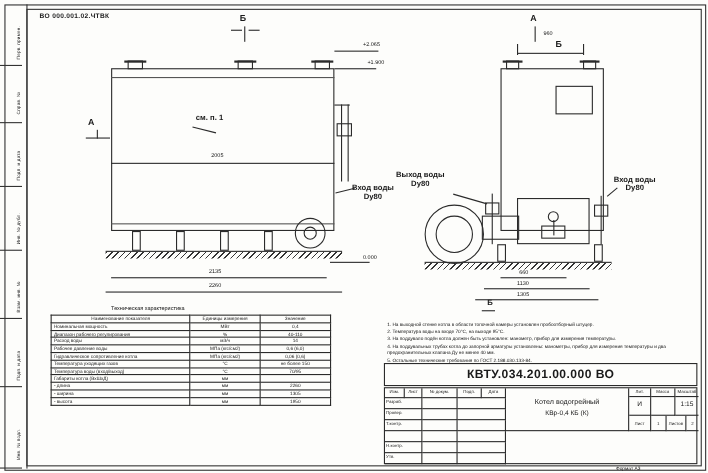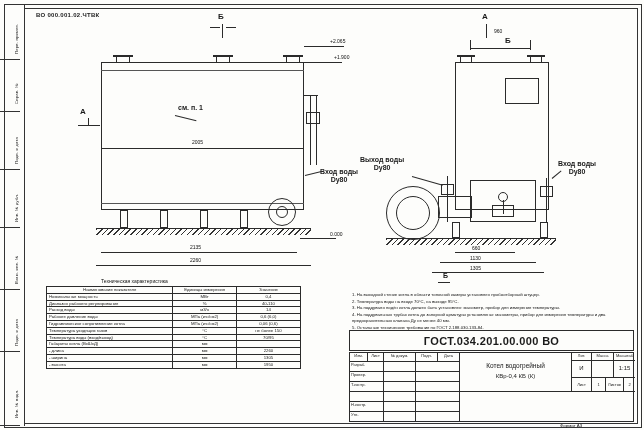--- a/index.html
+++ b/index.html
@@ -248,21 +248,21 @@
 
   <div class="notes" style="left:352px;top:292px;">
     <div>1. На выходной стенке котла в области топочной камеры установлен пробоотборный штуцер.</div>
     <div>2. Температура воды на входе 70°С, на выходе 95°С.</div>
     <div>3. На поддувало подён котла должен быть установлен: манометр, прибор для измерения температуры.</div>
     <div>4. На поддувальных трубах котла до запорной арматуры установлены: манометры, прибор для измерения температуры и два предохранительных клапана Ду не менее 40 мм.</div>
     <div>5. Остальные технические требования по ГОСТ 2.188.030.133-84.</div>
   </div>
 
   <div class="desig">
-    <span>ГОСТ.034.201.00.000 ВО</span>
+    <span>КВТУ.034.201.00.000 ВО</span>
   </div>
 
   <div class="stamp">
 
     <div class="cell cc" style="left:0;top:0;width:18px;height:9px;">Изм.</div>
     <div class="cell cc" style="left:18px;top:0;width:16px;height:9px;">Лист</div>
     <div class="cell cc" style="left:34px;top:0;width:32px;height:9px;">№ докум.</div>
     <div class="cell cc" style="left:66px;top:0;width:22px;height:9px;">Подп.</div>
     <div class="cell cc" style="left:88px;top:0;width:22px;height:9px;">Дата</div>
 

